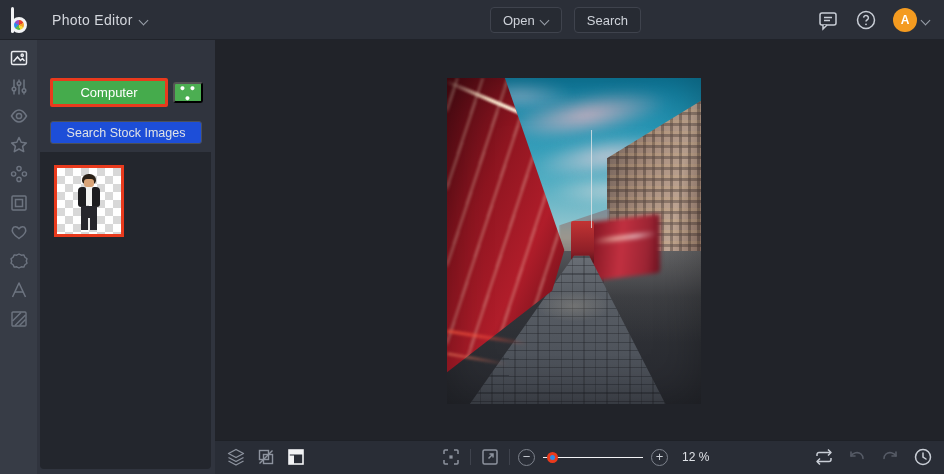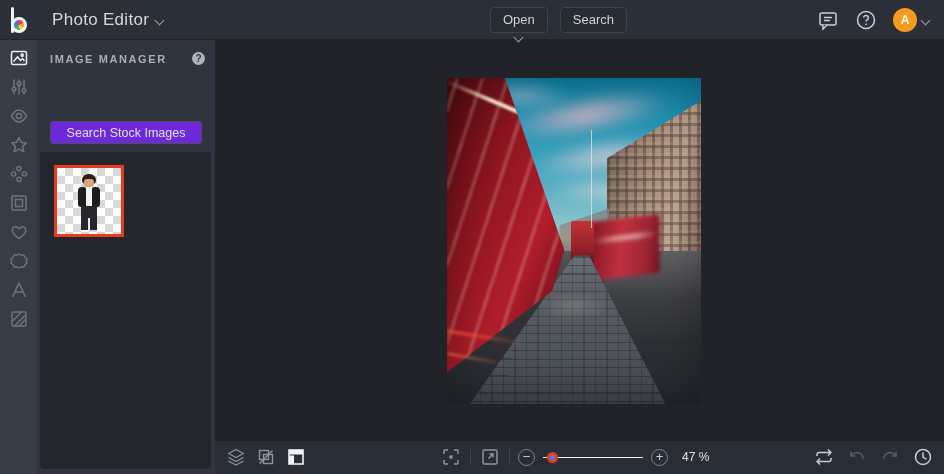--- a/index.html
+++ b/index.html
@@ -9,27 +9,27 @@
 
   
   .topbar { position:absolute; left:0; top:0; width:944px; height:40px;
     background:#2b2f38; border-bottom:1px solid #20232a; display:flex; align-items:center; z-index:20; }
   .logo { position:relative; width:20px; height:26px; margin-left:10px; }
   .logo .stem { position:absolute; left:1px; top:0; width:3px; height:26px; background:#f2f3f5; border-radius:2px; }
   .logo .wheel { position:absolute; left:1px; bottom:0; width:16px; height:16px; border-radius:50%;
     border:3px solid #f2f3f5;
     background:conic-gradient(#e8412c 0 60deg,#f2a02c 60deg 120deg,#f5d93a 120deg 170deg,#5bb84a 170deg 230deg,#2f8be8 230deg 300deg,#9b4fc4 300deg 360deg); }
   .appmenu { display:flex; align-items:center; gap:7px; margin-left:14px; padding:6px 8px; border-radius:4px; cursor:pointer; }
-  .appmenu .label { color:#d4d7dd; font-size:17px; letter-spacing:.3px; }
+  .appmenu .label { color:#d4d7dd; font-size:14px; letter-spacing:.3px; }
   .chev { width:8px; height:8px; display:inline-block; position:relative; }
   .chev::before { content:""; position:absolute; left:0; top:1px; width:6px; height:6px;
     border-right:1.6px solid #9aa0aa; border-bottom:1.6px solid #9aa0aa; transform:rotate(45deg); }
   .topbar-center { position:absolute; left:490px; top:7px; display:flex; gap:12px; }
-  .tb-btn { height:26px; padding:4px 12px; background:#272b33; border:1px solid #3f434d; border-radius:4px;
-    color:#ced2d9; font-size:13px; display:flex; align-items:center; gap:6px; cursor:pointer;flex-direction:column; }
+  .tb-btn { height:26px; padding:12px 12px; background:#272b33; border:1px solid #3f434d; border-radius:4px;
+    color:#ced2d9; font-size:13px; display:flex; align-items:center; gap:6px; cursor:pointer; }
   .topbar-right { position:absolute; right:14px; top:0; height:40px; display:flex; align-items:center; gap:16px; }
   .tb-icon { width:22px; height:22px; color:#c9ced6; cursor:pointer; display:flex; align-items:center; justify-content:center; }
   .avatar-wrap { display:flex; align-items:center; gap:5px; cursor:pointer; }
   .avatar { width:24px; height:24px; border-radius:50%; background:#f49b20; color:#fff;
     font-size:12px; font-weight:bold; display:flex; align-items:center; justify-content:center; }
 
   
   .strip { position:absolute; left:0; top:40px; width:37px; height:434px; background:#373c46;
     display:flex; flex-direction:column; align-items:center; padding-top:8px; gap:9px; z-index:15; }
   .strip-item { width:20px; height:20px; color:#6d7480; cursor:pointer; flex:0 0 auto; }
@@ -40,21 +40,21 @@
   .panel { position:absolute; left:37px; top:40px; width:178px; height:434px; background:#30343e; z-index:14; }
   .panel-head { position:absolute; left:13px; top:12px; right:10px; display:flex; align-items:center; justify-content:space-between; }
   .panel-title { color:#a9aeb8; font-size:11px; letter-spacing:1.6px; font-weight:bold; }
   .help-dot { width:13px; height:13px; border-radius:50%; background:#aeb3bc; color:#30343e;
     font-size:10px; font-weight:bold; display:flex; align-items:center; justify-content:center; cursor:pointer; }
   .btn-row { position:absolute; left:13px; top:38px; right:10px; display:flex; gap:5px; }
   .computer-btn { width:118px; height:29px; background:#45ab4c; border:3px solid #e93a1d; border-radius:2px;
     color:#fff; font-size:13px; display:flex; align-items:center; justify-content:center; cursor:pointer; }
   .more-btn { width:30px; height:21px; margin-top:4px; background:#4cae52; border-radius:3px; color:#fff;
     font-size:9px; letter-spacing:1px; display:flex; align-items:center; justify-content:center; cursor:pointer; }
-  .search-btn { position:absolute; left:13px; top:81px; width:152px; height:23px; background:#6d28d9;
+  .search-btn { position:absolute; left:13px; top:81px; width:152px; height:23px; background:#1d4ed8;
     border:1px solid #4b505a; border-radius:3px; color:#dfe2e7; font-size:12.5px;
     display:flex; align-items:center; justify-content:center; cursor:pointer; }
   .list-area { position:absolute; left:3px; top:112px; width:171px; height:317px; background:#23262d; border-radius:0 0 4px 4px; }
   .thumb { position:absolute; left:14px; top:13px; width:70px; height:72px; border:3px solid #e93a1d;
     background-color:#fff; cursor:pointer;
     background-image:linear-gradient(45deg,#d8d8d8 25%,transparent 25%,transparent 75%,#d8d8d8 75%),
                      linear-gradient(45deg,#d8d8d8 25%,transparent 25%,transparent 75%,#d8d8d8 75%);
     background-size:16px 16px; background-position:0 0,8px 8px; overflow:hidden; }
   .person { position:absolute; left:50%; top:6px; transform:translateX(-50%); width:30px; height:56px; }
   .p-hair { position:absolute; left:8px; top:0; width:14px; height:10px; border-radius:7px 7px 4px 4px; background:#2a2118; }
@@ -250,23 +250,23 @@
       <svg viewBox="0 0 20 20" fill="none" stroke="currentColor" stroke-width="1.4">
         <rect x="3" y="3" width="14" height="14" rx="1"></rect>
         <line x1="3.5" y1="12" x2="12" y2="3.5"></line>
           <line x1="6" y1="16.5" x2="16.5" y2="6"></line>
           <line x1="10.5" y1="16.5" x2="16.5" y2="10.5"></line>
       </svg>
     </div>
   </div>
 
   <div class="panel">
-    <div class="panel-head">
-      <span class="panel-title">IMAGE MANAGER</span>
-      <span class="help-dot">?</span>
+    <div class="btn-row">
+      <button class="computer-btn">Computer</button>
+      <button class="more-btn">● ● ●</button>
     </div>
     <button class="search-btn">Search Stock Images</button>
     <div class="list-area">
       <div class="thumb">
         <div class="person">
           <div class="p-hair"></div>
             <div class="p-face"></div>
           <div class="p-shirt"></div>
             <div class="p-vest-l"></div>
             <div class="p-vest-r"></div>
@@ -340,21 +340,21 @@
           <path d="M8.5 11.5 L13 7 M9.5 7 H13 V10.5"></path>
         </svg>
       </span>
       <span class="vdiv"></span>
       <button class="zoom-btn">−</button>
       <div class="slider">
         <div class="track"></div>
         <div class="thumb"></div>
       </div>
       <button class="zoom-btn">+</button>
-      <span class="zoom-label">47 %</span>
+      <span class="zoom-label">12 %</span>
     </div>
 
     <div class="bb-right">
       <span class="bb-icon" style="color:#c9ced6;">
         <svg viewBox="0 0 20 20" fill="none" stroke="currentColor" stroke-width="1.5" stroke-linejoin="round">
           <path d="M14 2.5 L17 5.5 L14 8.5"></path>
             <path d="M3 9 V7.5 a2 2 0 0 1 2-2 H17"></path>
           <path d="M6 17.5 L3 14.5 L6 11.5"></path>
             <path d="M17 11 V12.5 a2 2 0 0 1 -2 2 H3"></path>
         </svg>

